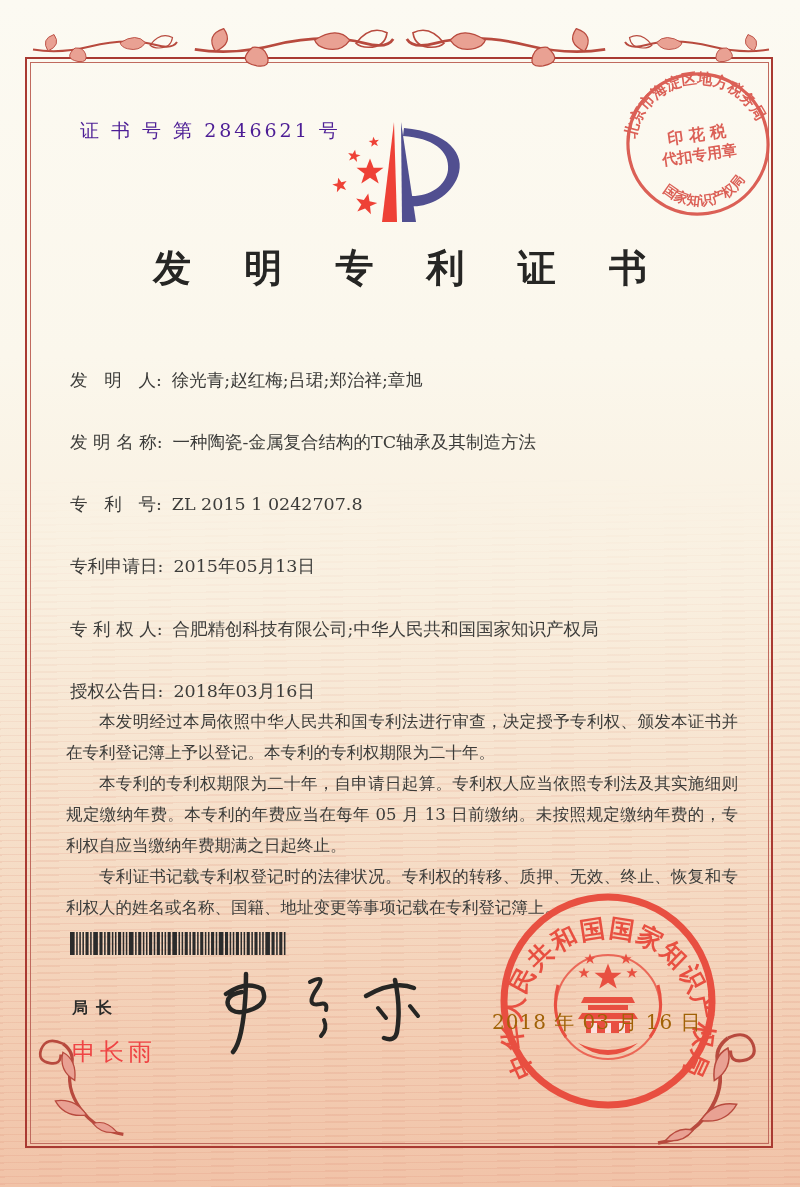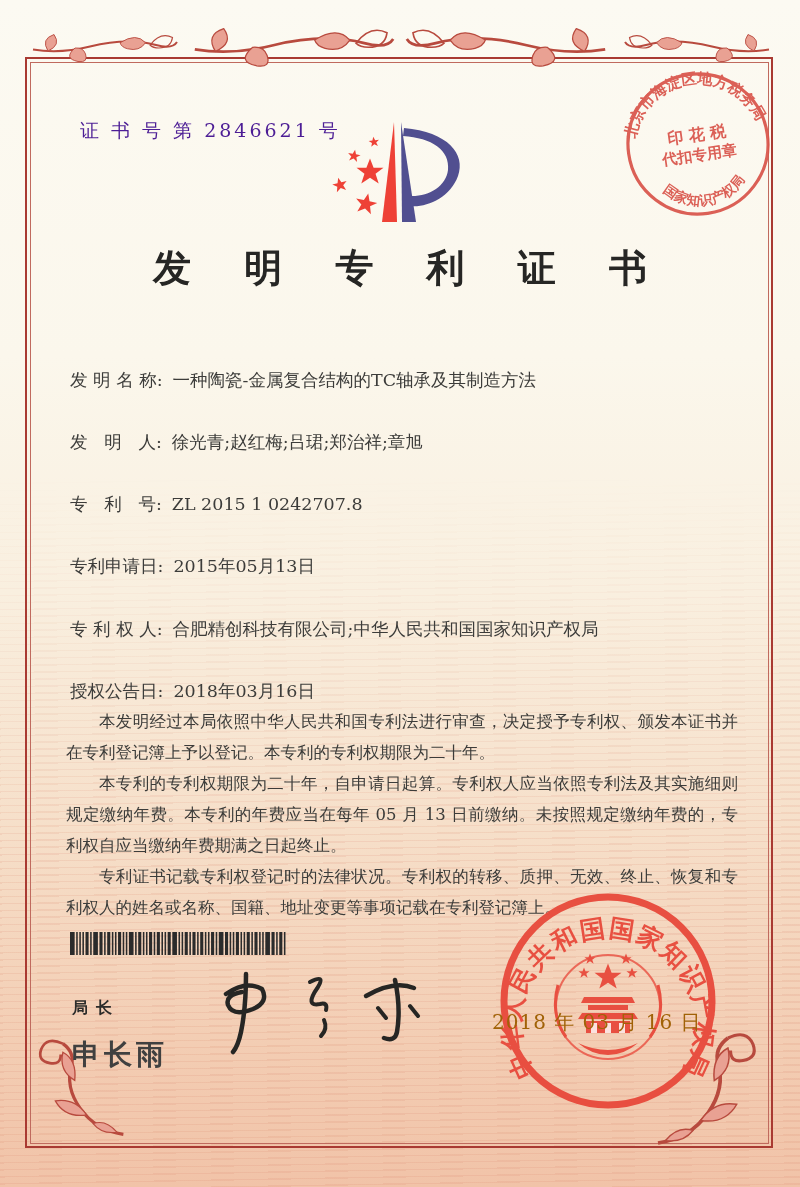--- a/index.html
+++ b/index.html
@@ -41,21 +41,21 @@
     font-size:16.5px;color:#3c3c3a;line-height:1.88;text-align:justify;
   }
   .paragraphs p{margin:0;text-indent:2em;}
   .barcode{position:absolute;left:70px;top:932px;width:224px;height:23px;}
   .director-label{
     position:absolute;left:72px;top:998px;font-family:"DejaVu Sans","Liberation Sans",sans-serif;
     font-size:16px;font-weight:bold;color:#2c2c2a;letter-spacing:8px;
   }
   .director-name{
     position:absolute;left:72px;top:1036px;font-family:"DejaVu Sans","Liberation Sans",sans-serif;
-    font-size:28px;font-weight:bold;color:#404040;letter-spacing:4px;
+    font-size:24px;font-weight:normal;color:#ef4444;letter-spacing:4px;
   }
   .signature{position:absolute;left:198px;top:968px;width:250px;height:100px;}
   .main-seal{position:absolute;left:492px;top:885px;width:232px;height:232px;opacity:.95;}
   .issue-date{
     position:absolute;left:492px;top:1009px;font-size:20px;color:#a16207;letter-spacing:1px;
   }
 </style>
 </head>
 <body>
 
@@ -132,26 +132,26 @@
     <textPath href="#taxBottom" startOffset="50%" text-anchor="middle">国家知识产权局</textPath>
   </text>
   <text x="86" y="82" text-anchor="middle" font-size="16" font-weight="bold" fill="#d9544a" font-family="'DejaVu Sans',sans-serif">印 花 税</text>
   <text x="86" y="102" text-anchor="middle" font-size="15" font-weight="bold" fill="#d9544a" font-family="'DejaVu Sans',sans-serif">代扣专用章</text>
 </svg>
 
 <div class="title">发 明 专 利 证 书</div>
 
 <div class="fields">
   <div class="field-row">
+    <span class="field-label">发   明   人:</span>
+    <span class="field-value">徐光青;赵红梅;吕珺;郑治祥;章旭</span>
+  </div>
+  <div class="field-row">
     <span class="field-label">发 明 名 称:</span>
     <span class="field-value">一种陶瓷-金属复合结构的TC轴承及其制造方法</span>
-  </div>
-  <div class="field-row">
-    <span class="field-label">发   明   人:</span>
-    <span class="field-value">徐光青;赵红梅;吕珺;郑治祥;章旭</span>
   </div>
   <div class="field-row">
     <span class="field-label">专   利   号:</span>
     <span class="field-value">ZL 2015 1 0242707.8</span>
   </div>
   <div class="field-row">
     <span class="field-label">专利申请日:</span>
     <span class="field-value">2015年05月13日</span>
   </div>
   <div class="field-row">

